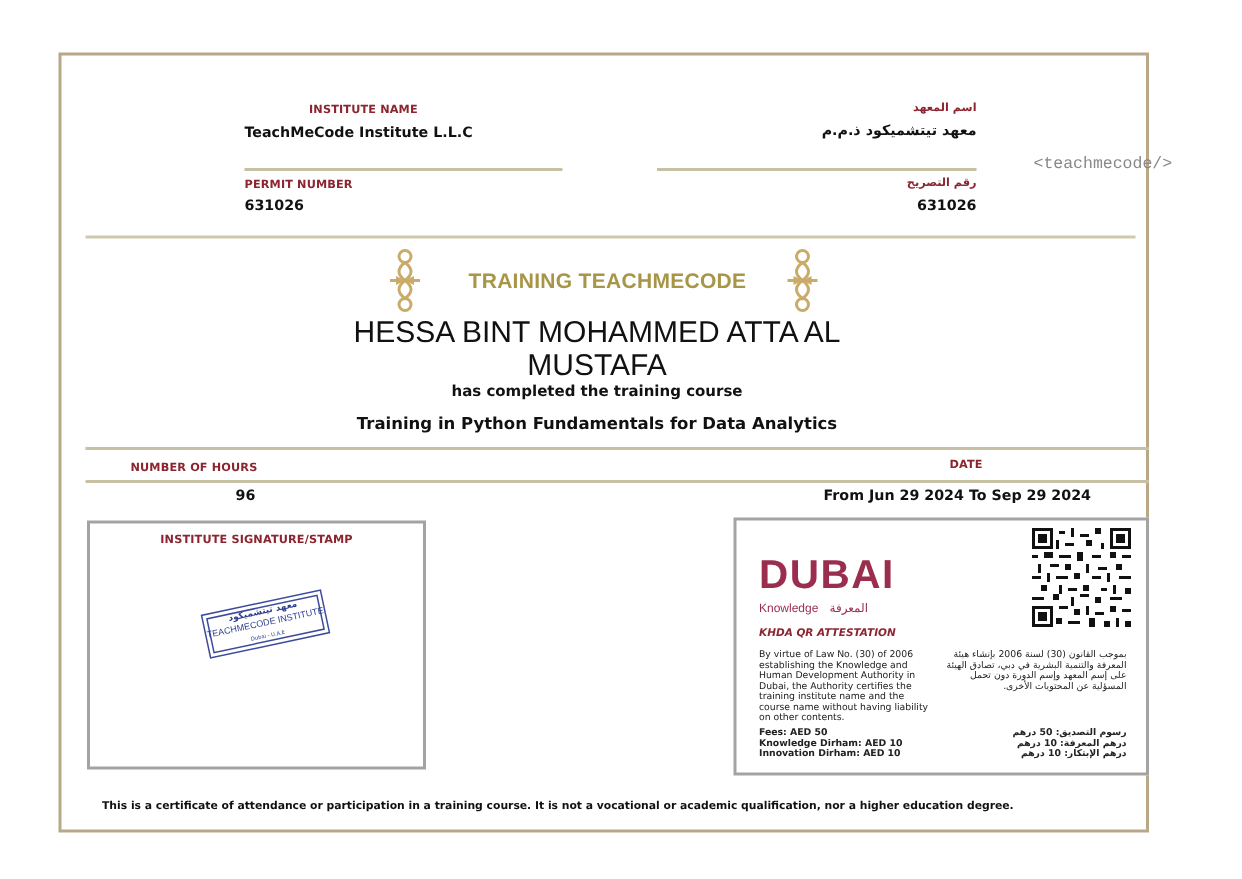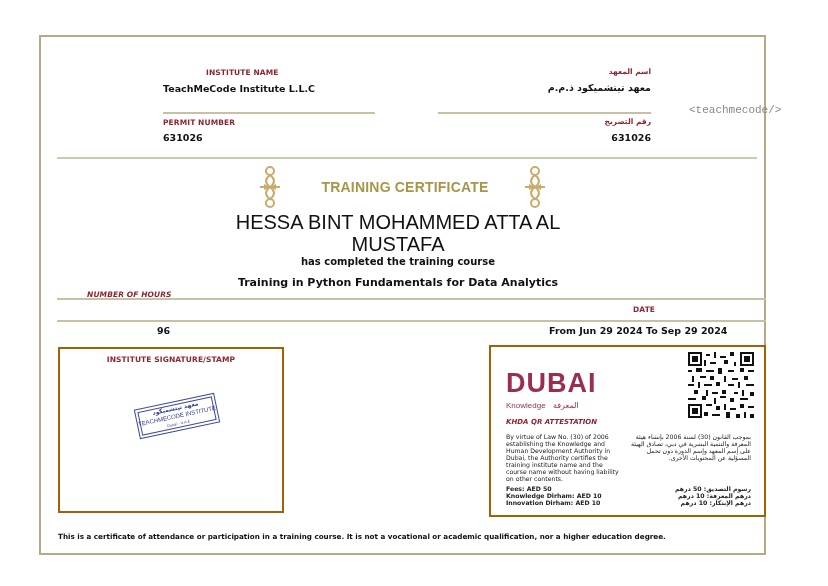--- a/index.html
+++ b/index.html
@@ -8,21 +8,21 @@
     .abs { position: absolute; }
     .lbl { font-family: "DejaVu Sans", sans-serif; font-weight: bold; font-size: 7.5px; color: #8b2530; letter-spacing: 0.1px; }
     .val { font-family: "DejaVu Sans", sans-serif; font-weight: bold; font-size: 9.5px; color: #111; }
     .rtl { direction: rtl; text-align: right; }
     .hline { position: absolute; height: 2px; background: #c6c0a4; }
     .brand { font-family: "Liberation Mono", monospace; font-size: 11px; color: #888; margin-left: 12px; }
     .cert-title { font-family: "Liberation Sans", sans-serif; font-weight: bold; font-size: 14px; color: #a89648; letter-spacing: 0.2px; }
     .name { font-family: "Liberation Sans", sans-serif; font-size: 20px; color: #111; text-align: center; line-height: 22px; }
     .sub { font-family: "DejaVu Sans", sans-serif; font-weight: bold; font-size: 10px; text-align: center; }
     .course { font-family: "DejaVu Sans", sans-serif; font-weight: bold; font-size: 11px; text-align: center; }
-    .box { position: absolute; border: 2px solid #a16207; box-sizing: border-box; background: #fff; padding-left: 25px; }
+    .box { position: absolute; border: 2px solid #a3a3a3; box-sizing: border-box; background: #fff; padding-left: 25px; }
     .stamp { position: absolute; left: 76px; top: 52px; width: 82px; height: 30px; border: 1.5px solid #3b4a9c; transform: rotate(-12deg); box-sizing: border-box; }
     .stamp-inner { position: absolute; left: 2px; top: 2px; right: 2px; bottom: 2px; border: 0.8px solid #3b4a9c; }
     .stamp-ar { position: absolute; top: 2px; width: 100%; text-align: center; font-size: 6px; font-weight: bold; color: #2e3d8f; }
     .stamp-en { position: absolute; top: 11px; width: 100%; text-align: center; font-family: "Liberation Sans", sans-serif; font-size: 6px; color: #2e3d8f; white-space: nowrap; }
     .stamp-sm { position: absolute; top: 20px; width: 100%; text-align: center; font-size: 3.5px; color: #2e3d8f; }
     .dubai { font-family: "Liberation Sans", sans-serif; font-weight: bold; font-size: 27px; color: #9b2d4e; letter-spacing: 1px; line-height: 26px; }
     .dk { font-family: Liberation Sans, sans-serif; font-size: 8px; color: #9b2d4e; }
     .khda { font-family: "DejaVu Sans", sans-serif; font-weight: bold; font-size: 7px; color: #8b2530; }
     .small { font-family: "DejaVu Sans", sans-serif; font-size: 6.2px; line-height: 7px; color: #222; }
     .small b { font-weight: bold; }
@@ -68,29 +68,29 @@
       <circle cx="12" cy="6" r="4"></circle>
       <path d="M12 10 Q4 16 12 22 Q20 16 12 10"></path>
       <path d="M2 22 H22"></path>
       <path d="M12 22 Q4 28 12 34 Q20 28 12 22"></path>
       <circle cx="12" cy="38" r="4"></circle>
     </g>
     <path d="M6 19 L12 22 L18 19 L18 25 L12 22 L6 25 Z" fill="#c9ab6a"></path>
   </svg>
 </div>
 
-<div class="abs cert-title" style="left:290px; width:230px; top:179px; text-align:center;">TRAINING CERTIFICATE</div>
+<div class="abs cert-title" style="left:290px; width:230px; top:179px; text-align:center;">TRAINING TEACHMECODE</div>
 
 <div class="abs name" style="left:200px; width:396px; top:211px;">HESSA BINT MOHAMMED ATTA AL</div>
 <div class="abs name" style="left:200px; width:396px; top:233px;">MUSTAFA</div>
 <div class="abs sub" style="left:200px; width:396px; top:256px;">has completed the training course</div>
 <div class="abs course" style="left:180px; width:436px; top:276px;">Training in Python Fundamentals for Data Analytics</div>
 
 <div class="hline" style="left:57px; top:298px; width:709px;"></div>
-<div class="abs lbl" style="left:87px; top:290px;font-style:italic;">NUMBER OF HOURS</div>
+<div class="abs lbl" style="left:87px; top:307px;">NUMBER OF HOURS</div>
 <div class="abs lbl" style="left:633px; top:305px;">DATE</div>
 <div class="hline" style="left:57px; top:320px; width:709px;"></div>
 <div class="abs val" style="left:121px; top:325px;margin-left:36px;">96</div>
 <div class="abs val" style="left:549px; top:325px;">From Jun 29 2024 To Sep 29 2024</div>
 
 <div class="box" style="left:58px; top:347px; width:226px; height:166px;">
   <div class="abs lbl" style="left:0; width:222px; top:6px; text-align:center;">INSTITUTE SIGNATURE/STAMP</div>
   <div class="stamp">
     <div class="stamp-inner"></div>
     <div class="stamp-ar">معهد تيتشميكود</div>
@@ -179,13 +179,13 @@
   <div class="abs small" style="left:15px; top:138px;"><b>Fees: AED 50</b></div>
   <div class="abs small" style="left:15px; top:145px;"><b>Knowledge Dirham: AED 10</b></div>
   <div class="abs small" style="left:15px; top:152px;"><b>Innovation Dirham: AED 10</b></div>
 
   <div class="abs small rtl" style="left:140px; top:86px; width:120px;">بموجب القانون (30) لسنة 2006 بإنشاء هيئة المعرفة والتنمية البشرية في دبي، تصادق الهيئة على إسم المعهد وإسم الدورة دون تحمل المسؤلية عن المحتويات الأخرى.</div>
   <div class="abs small rtl" style="left:140px; top:138px; width:120px;"><b>رسوم التصديق: 50 درهم</b></div>
   <div class="abs small rtl" style="left:140px; top:145px; width:120px;"><b>درهم المعرفة: 10 درهم</b></div>
   <div class="abs small rtl" style="left:140px; top:152px; width:120px;"><b>درهم الإبتكار: 10 درهم</b></div>
 </div>
 
-<div class="abs footer" style="left:58px; top:532px;">This is a certificate of attendance or participation in a training course. It is not a vocational or academic qualification, nor a higher education degree.</div>
+<div class="abs footer" style="left:68px; top:532px;">This is a certificate of attendance or participation in a training course. It is not a vocational or academic qualification, nor a higher education degree.</div>
 
 </body></html>

